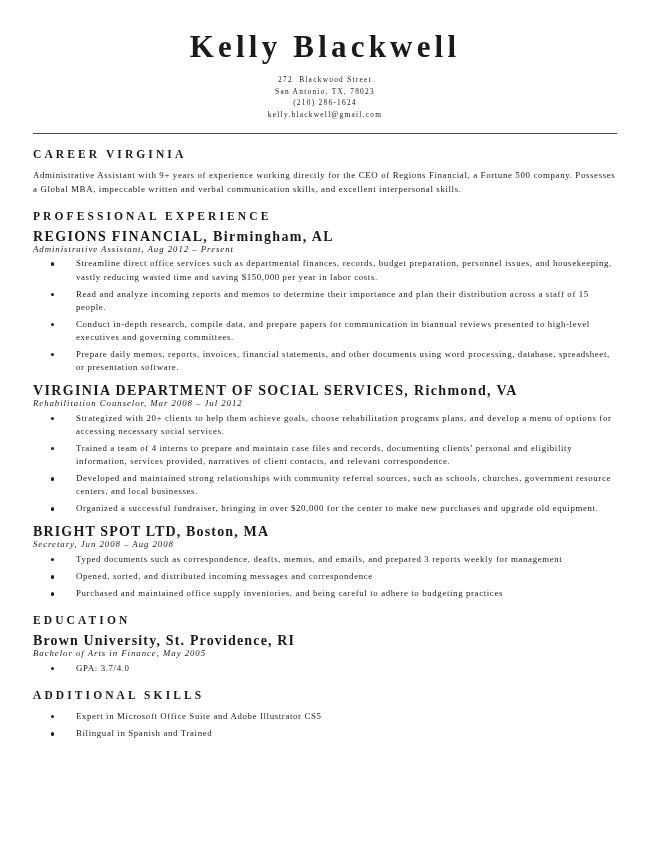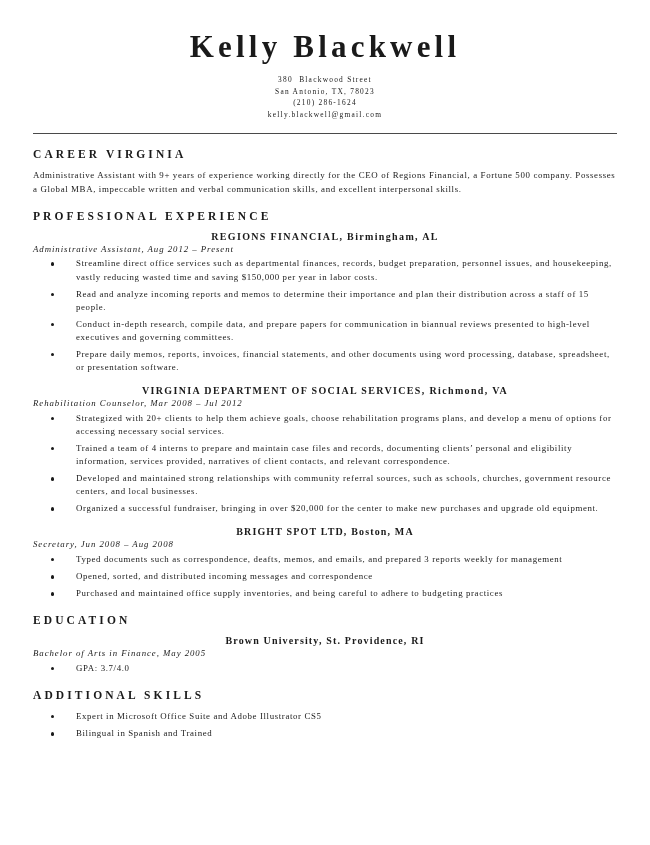--- a/index.html
+++ b/index.html
@@ -76,27 +76,26 @@
   }
 
   
   .entry {
     margin-top: 11px;
   }
   .entry:first-of-type {
     margin-top: 0;
   }
   .entry-org {
-    font-size: 10px;
+    font-size: 14px;
     font-weight: bold;
     letter-spacing: 1.35px;
     line-height: 12px;
     margin: 0;
     white-space: pre;
-    text-align: center;
   }
   .entry-org.mixed {
     letter-spacing: 1.15px;
   }
   .entry-role {
     font-size: 8.8px;
     font-style: italic;
     letter-spacing: 0.95px;
     line-height: 12.6px;
     margin: 0 0 1px 0;
@@ -142,21 +141,21 @@
   }
 </style>
 </head>
 <body>
 
 <div class="page">
 
   <div class="resume-header">
     <h1 class="candidate-name">Kelly Blackwell</h1>
     <div class="contact-block">
-      <p class="contact-line">380  Blackwood Street</p>
+      <p class="contact-line">272  Blackwood Street</p>
       <p class="contact-line">San Antonio, TX, 78023</p>
       <p class="contact-line">(210) 286-1624</p>
       <p class="contact-line">kelly.blackwell@gmail.com</p>
     </div>
   </div>
 
   <hr class="header-rule">
 
   <div class="section">
     <h2 class="section-title">CAREER VIRGINIA</h2>

